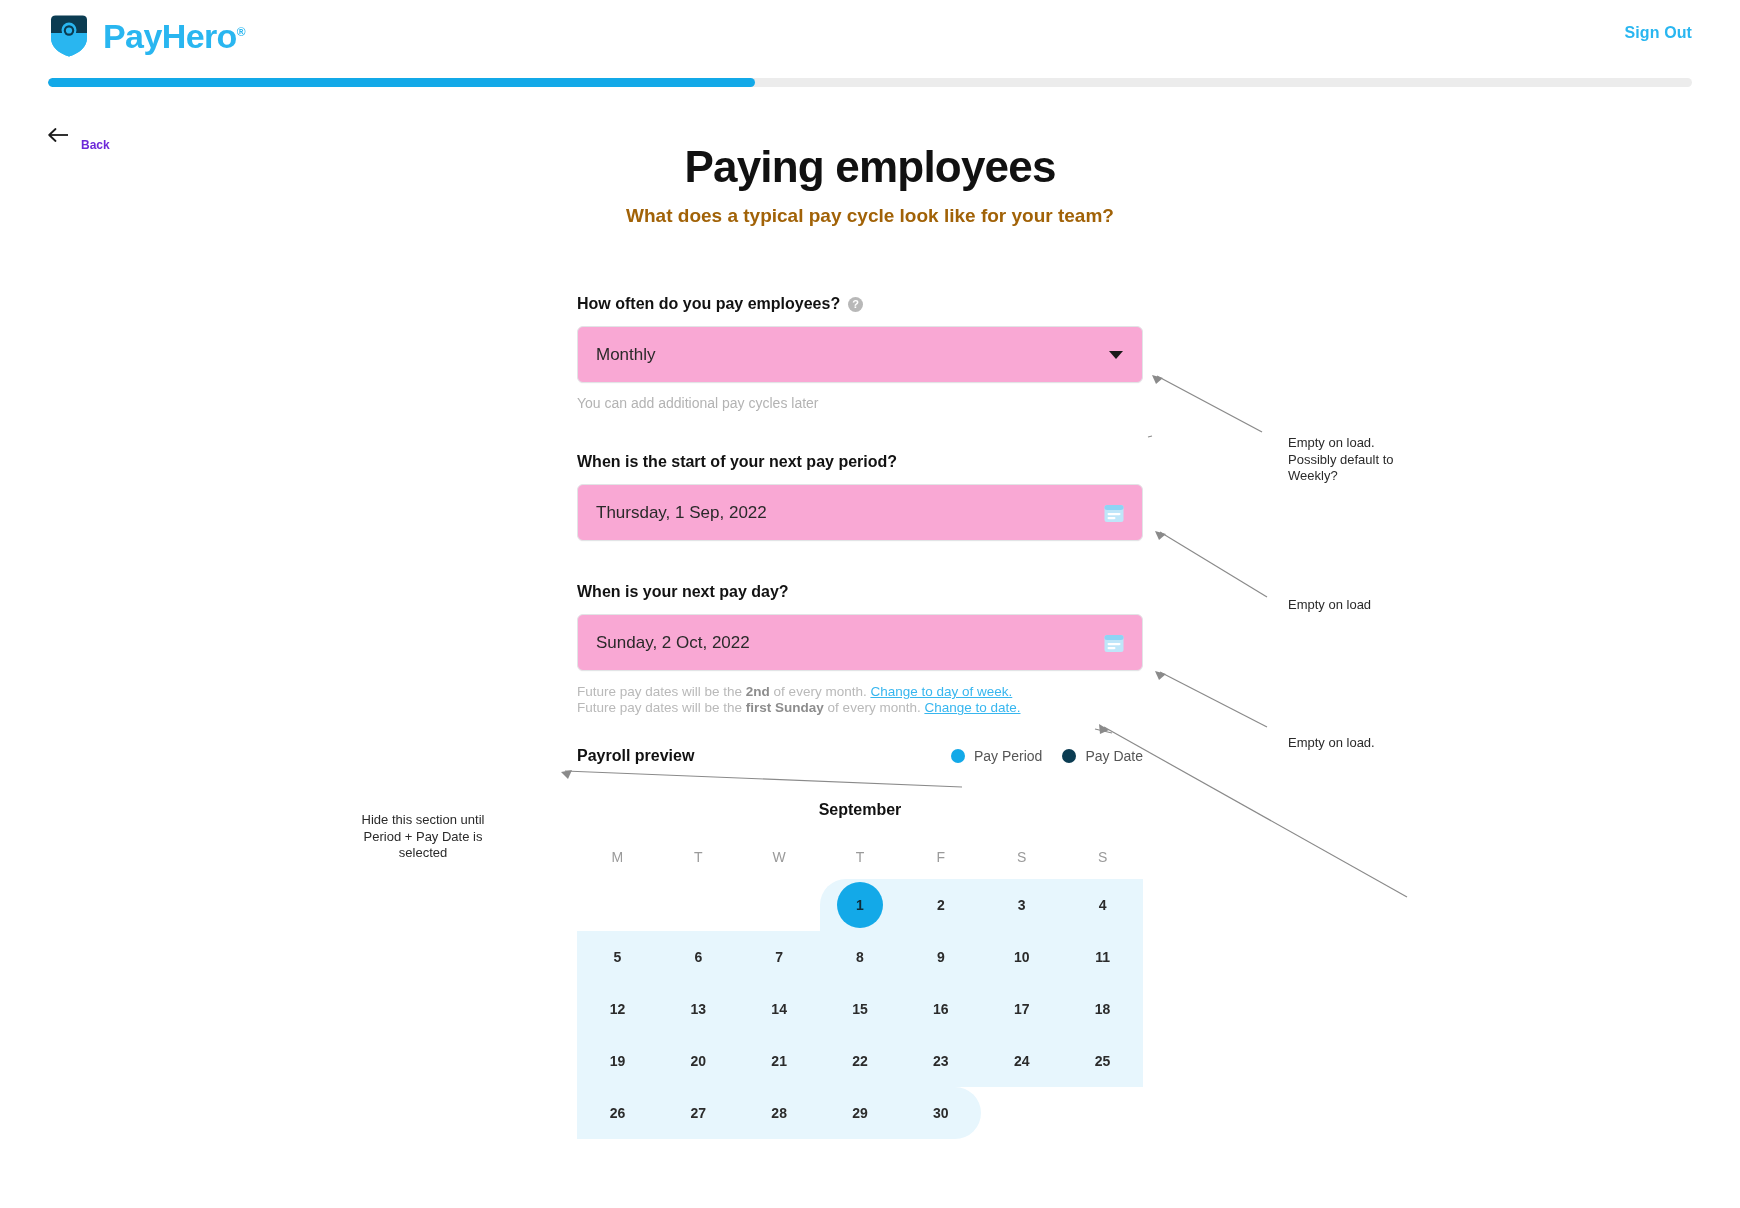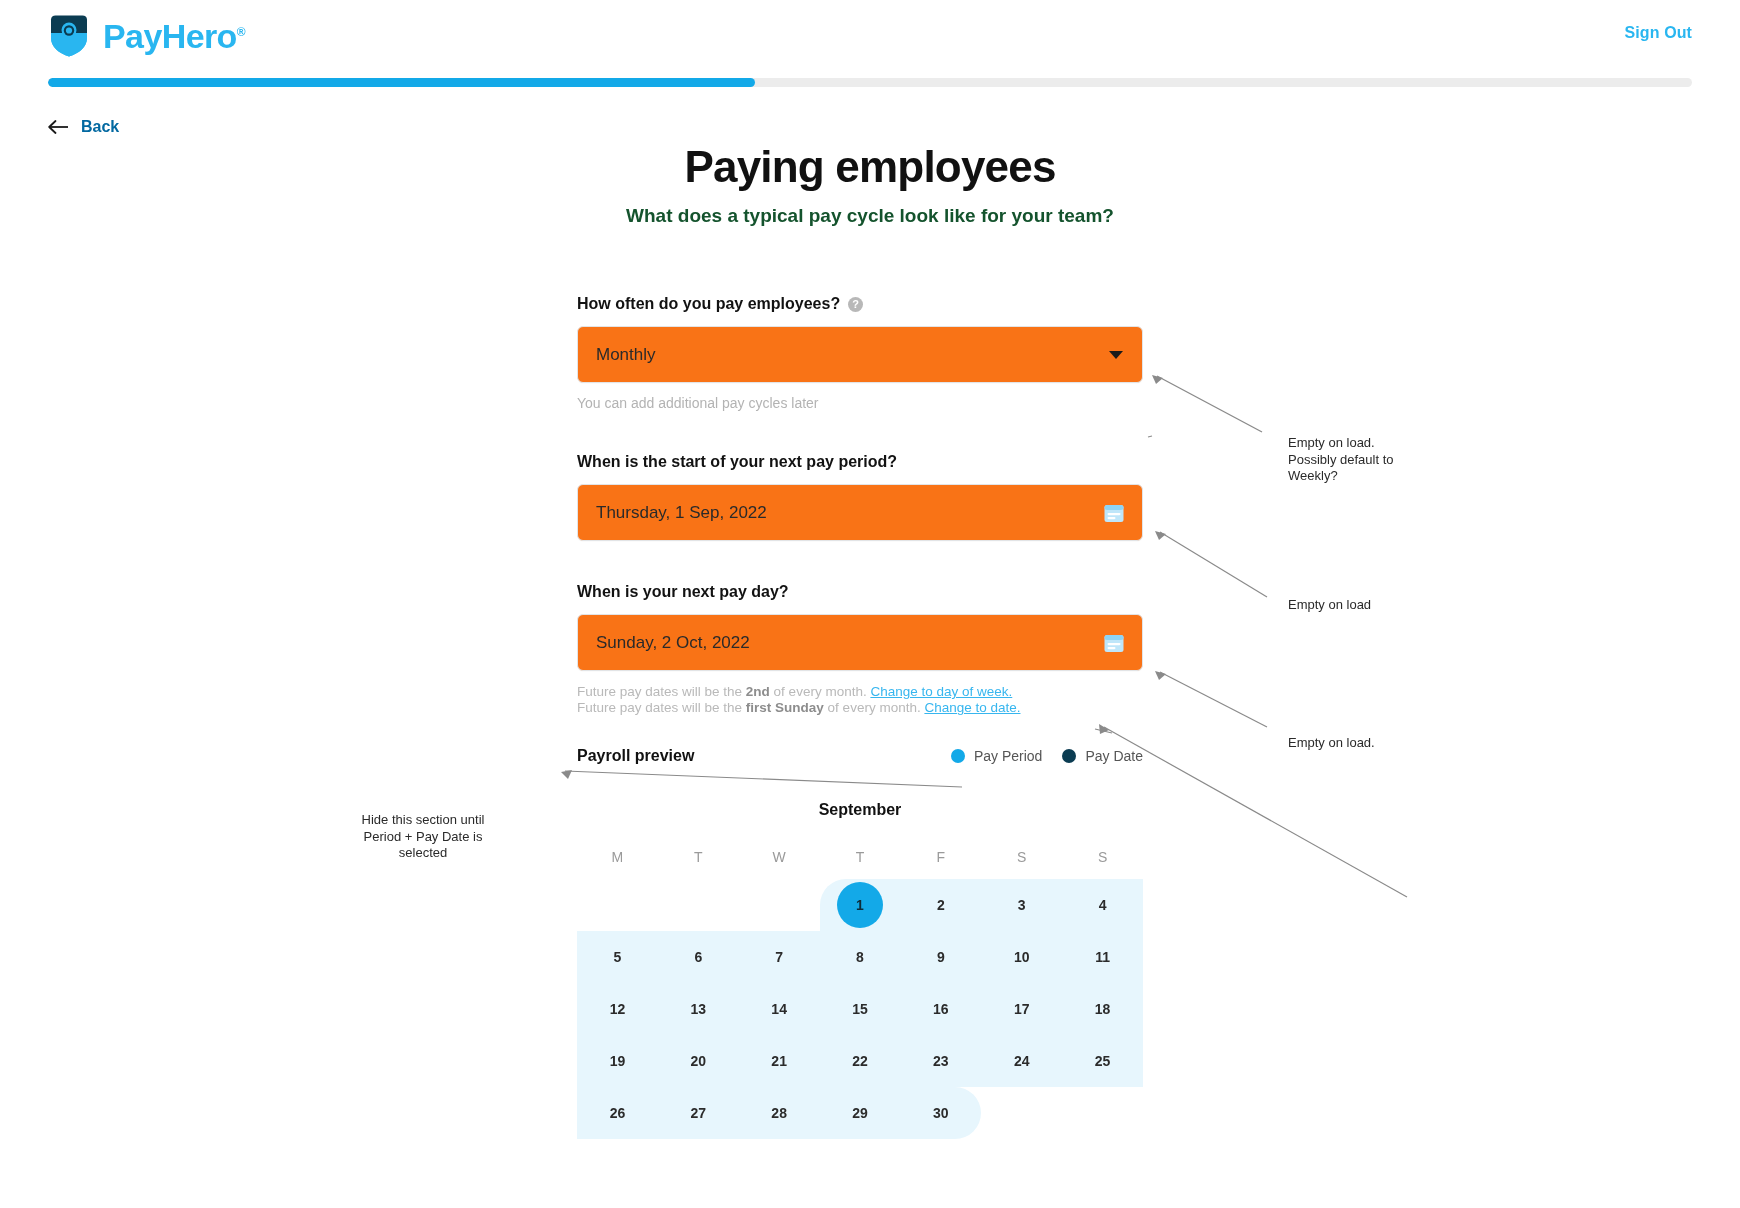--- a/index.html
+++ b/index.html
@@ -45,50 +45,50 @@
     height: 9px; border-radius: 5px; background: #13a9e8;
   }
 
   
   .back {
     position: absolute; left: 48px; top: 118px;
     display: flex; align-items: center; gap: 11px;
     cursor: pointer;
   }
   .back-arrow { width: 22px; height: 16px; display: block; }
-  .back-label { font-size: 16px; font-weight: bold; color: #0369a1; }
+  .back-label { font-size: 12px; font-weight: bold; color: #6d28d9; margin-top: 20px; }
 
   
   .page-title {
     position: absolute; left: 0; top: 142px; width: 1740px;
     text-align: center; font-size: 44px; font-weight: bold;
     color: #111; letter-spacing: -0.8px;
   }
   .page-sub {
     position: absolute; left: 0; top: 205px; width: 1740px;
-    text-align: center; font-size: 19px; font-weight: bold; color: #14532d;
+    text-align: center; font-size: 19px; font-weight: bold; color: #a16207;
   }
 
   
   .form-col {
     position: absolute; left: 577px; top: 295px; width: 566px;
   }
   .field-label {
     font-size: 16px; font-weight: bold; color: #121212;
     display: flex; align-items: center; gap: 8px; margin-bottom: 13px;
   }
   .help-icon {
     width: 15px; height: 15px; border-radius: 50%;
     background: #b8b8b8; color: #fff; font-size: 11px; font-weight: bold;
     display: inline-flex; align-items: center; justify-content: center;
     line-height: 1; cursor: pointer;
   }
   .input-box {
     position: relative; height: 57px; border: 1px solid #e2e4e6;
-    border-radius: 6px; background: #f97316;
+    border-radius: 6px; background: #f9a8d4;
     display: flex; align-items: center; padding: 0 18px;
     box-shadow: 0 1px 1px rgba(0,0,0,0.02);
   }
   .input-value { font-size: 17px; color: #2a2a2a; }
   .caret {
     position: absolute; right: 19px; top: 50%; transform: translateY(-50%);
     width: 0; height: 0; border-left: 7px solid transparent;
     border-right: 7px solid transparent; border-top: 8px solid #1a1a1a;
   }
   .cal-icon { position: absolute; right: 17px; top: 50%; transform: translateY(-50%); }

